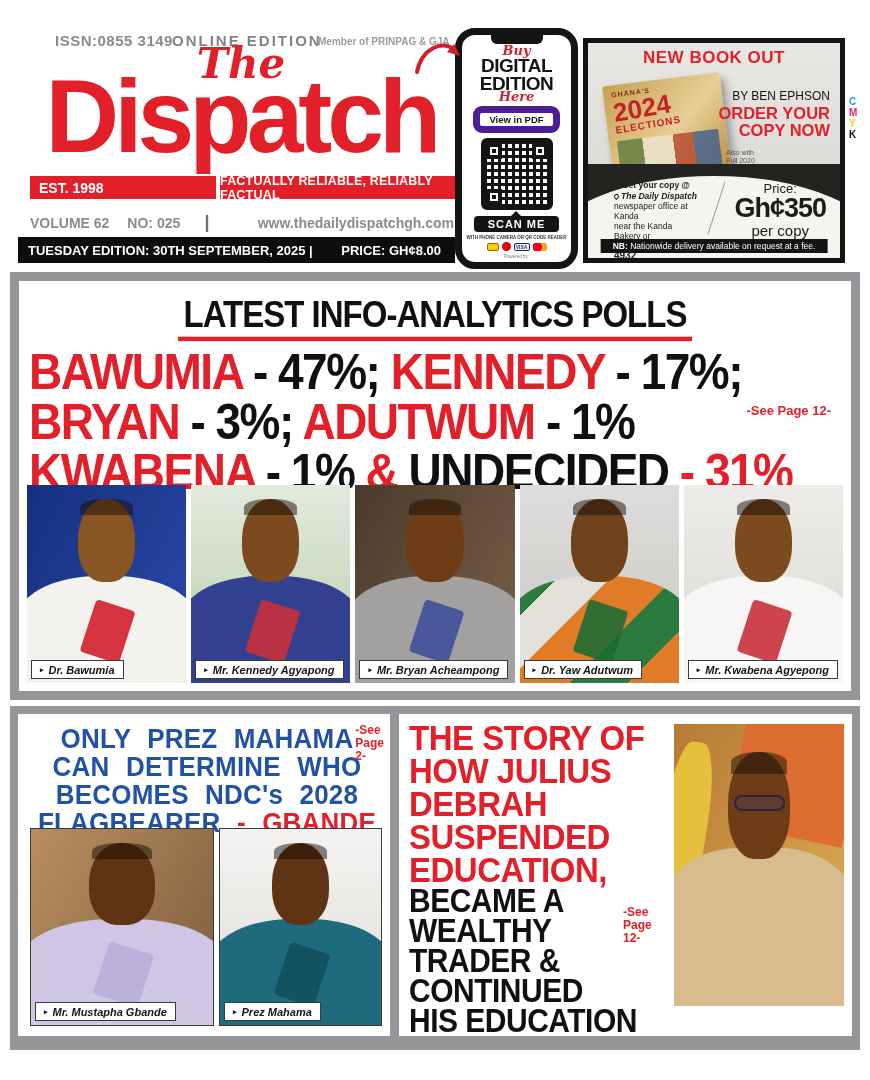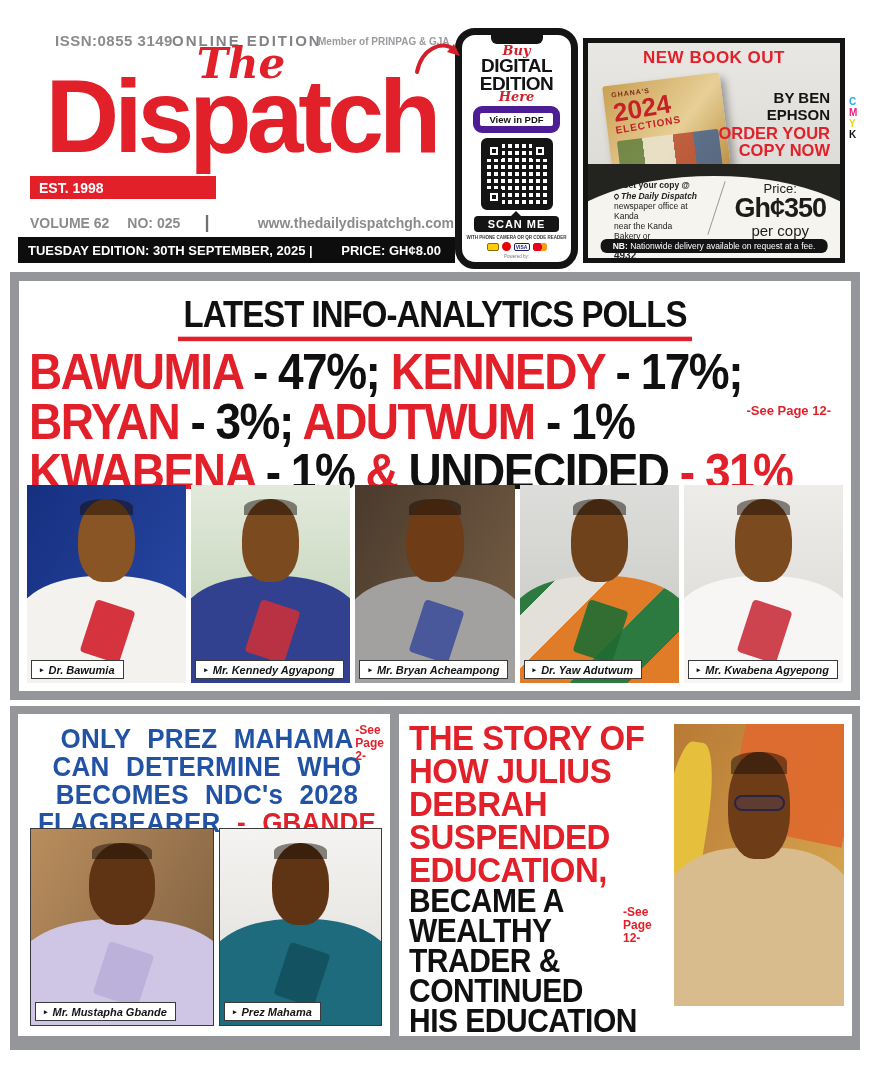--- a/index.html
+++ b/index.html
@@ -59,37 +59,37 @@
 
   
   .bookad{position:absolute;left:583px;top:38px;width:262px;height:225px;border:5px solid #141414;background:linear-gradient(180deg,#e8e7e3,#d4d3ce);overflow:hidden;}
   .bookad .newbook{text-align:center;color:var(--red);font-size:17px;font-weight:800;letter-spacing:.5px;margin-top:5px;}
   .bookcover{position:absolute;left:20px;top:36px;width:118px;height:104px;transform:rotate(-7deg);background:linear-gradient(135deg,#caa054,#e7cf96 55%,#b88a3e);border-radius:3px;box-shadow:4px 6px 8px rgba(0,0,0,.35);padding:6px 8px;}
   .bookcover .c1{font-size:7px;font-weight:bold;color:#7a2a18;letter-spacing:1px;}
   .bookcover .c2{font-size:26px;font-weight:800;color:#c42128;line-height:24px;transform:rotate(-3deg);}
   .bookcover .c3{font-size:10px;font-weight:800;color:#c42128;letter-spacing:1px;transform:rotate(-3deg);}
   .bookcover .art{position:absolute;left:8px;bottom:6px;right:8px;height:42px;background:linear-gradient(90deg,#5a7a3a 0 25%,#e9e4d2 25% 55%,#b5452c 55% 75%,#3e5d8c 75% 100%);opacity:.8;border-radius:2px;}
   .ad-right{position:absolute;right:10px;top:46px;width:118px;text-align:right;}
-  .ad-right .by{font-size:15px;font-weight:700;color:#141414;}
+  .ad-right .by{font-size:12px;font-weight:400;color:#141414;}
   .ad-right .order{font-size:16.5px;font-weight:800;color:var(--red);line-height:17px;margin-top:2px;}
   .ad-right .also{font-size:7px;color:#555;margin-top:10px;text-align:left;padding-left:14px;line-height:8px;}
   .ad-bottom{position:absolute;left:0;right:0;bottom:0;height:94px;background:#23231f;overflow:hidden;}
   .ad-oval{position:absolute;left:-15%;top:12px;width:130%;height:150%;background:#f5f4ef;border-radius:50%;}
   .ad-bot-content{position:absolute;inset:0;display:flex;padding:16px 14px 0 26px;gap:14px;}
   .getcopy{width:128px;font-size:8.5px;color:#222;line-height:10px;}
   .getcopy .g1{font-weight:bold;text-align:center;margin-bottom:1px;}
   .getcopy .brand{font-style:italic;font-weight:bold;}
   .getcopy .call{font-weight:800;font-size:10px;}
   .pin{display:inline-block;width:5px;height:5px;border:1.5px solid #222;border-radius:50% 50% 50% 0;transform:rotate(-45deg);margin-right:2px;}
   .slash{width:1px;background:#9a9a94;transform:rotate(18deg);margin:0 4px;height:56px;}
   .pricebox{flex:1;text-align:center;color:#1c1c1a;line-height:1;}
   .pricebox .pl{font-size:13px;margin-top:2px;}
   .pricebox .pv{font-size:27px;font-weight:800;letter-spacing:-1px;}
   .pricebox .pc{font-size:15px;margin-top:1px;}
-  .nbpill{position:absolute;left:50%;transform:translateX(-50%);bottom:5px;background:#141414;color:#fff;font-size:8.5px;padding:2px 12px;border-radius:6px;white-space:nowrap;}
+  .nbpill{position:absolute;left:50%;transform:translateX(-50%);bottom:5px;background:#141414;color:#fff;font-size:8.5px;padding:2px 12px;border-radius:0;white-space:nowrap;}
   .nbpill b{font-weight:800;}
 
   
   .cmyk{position:absolute;left:849px;top:96px;display:flex;flex-direction:column;font-size:10px;font-weight:800;line-height:11px;}
   .cmyk .c{color:#29abe2;} .cmyk .m{color:#ec1e79;} .cmyk .y{color:#e8d80e;} .cmyk .k{color:#141414;}
 
   
   .poll{position:absolute;left:10px;top:272px;width:850px;height:428px;border:9px solid var(--frame);background:#fff;}
   .kicker-wrap{text-align:center;margin-top:12px;}
   .kicker{display:inline-block;font-size:33px;font-weight:800;letter-spacing:-1px;color:var(--ink);border-bottom:4px solid var(--red);padding:0 6px 1px;transform:scaleY(1.12);transform-origin:center top;}
@@ -145,20 +145,21 @@
   <div class="online">ONLINE  EDITION</div>
   <div class="member">Member of PRINPAG &amp; GJA</div>
 
   <div class="logo">
     <div class="the">The</div>
     <div class="dispatch">Dispatch</div>
   </div>
 
   <div class="redbars">
     <div class="redbar est">EST. 1998</div>
+    <div class="redbar tagline">FACTUALLY RELIABLE, RELIABLY FACTUAL</div>
   </div>
 
   <div class="volrow">
     <span>VOLUME 62</span>
     <span class="num">NO: 025</span>
     <span class="pipe">|</span>
     <span class="site">www.thedailydispatchgh.com</span>
   </div>
 
   <div class="blackbar">

